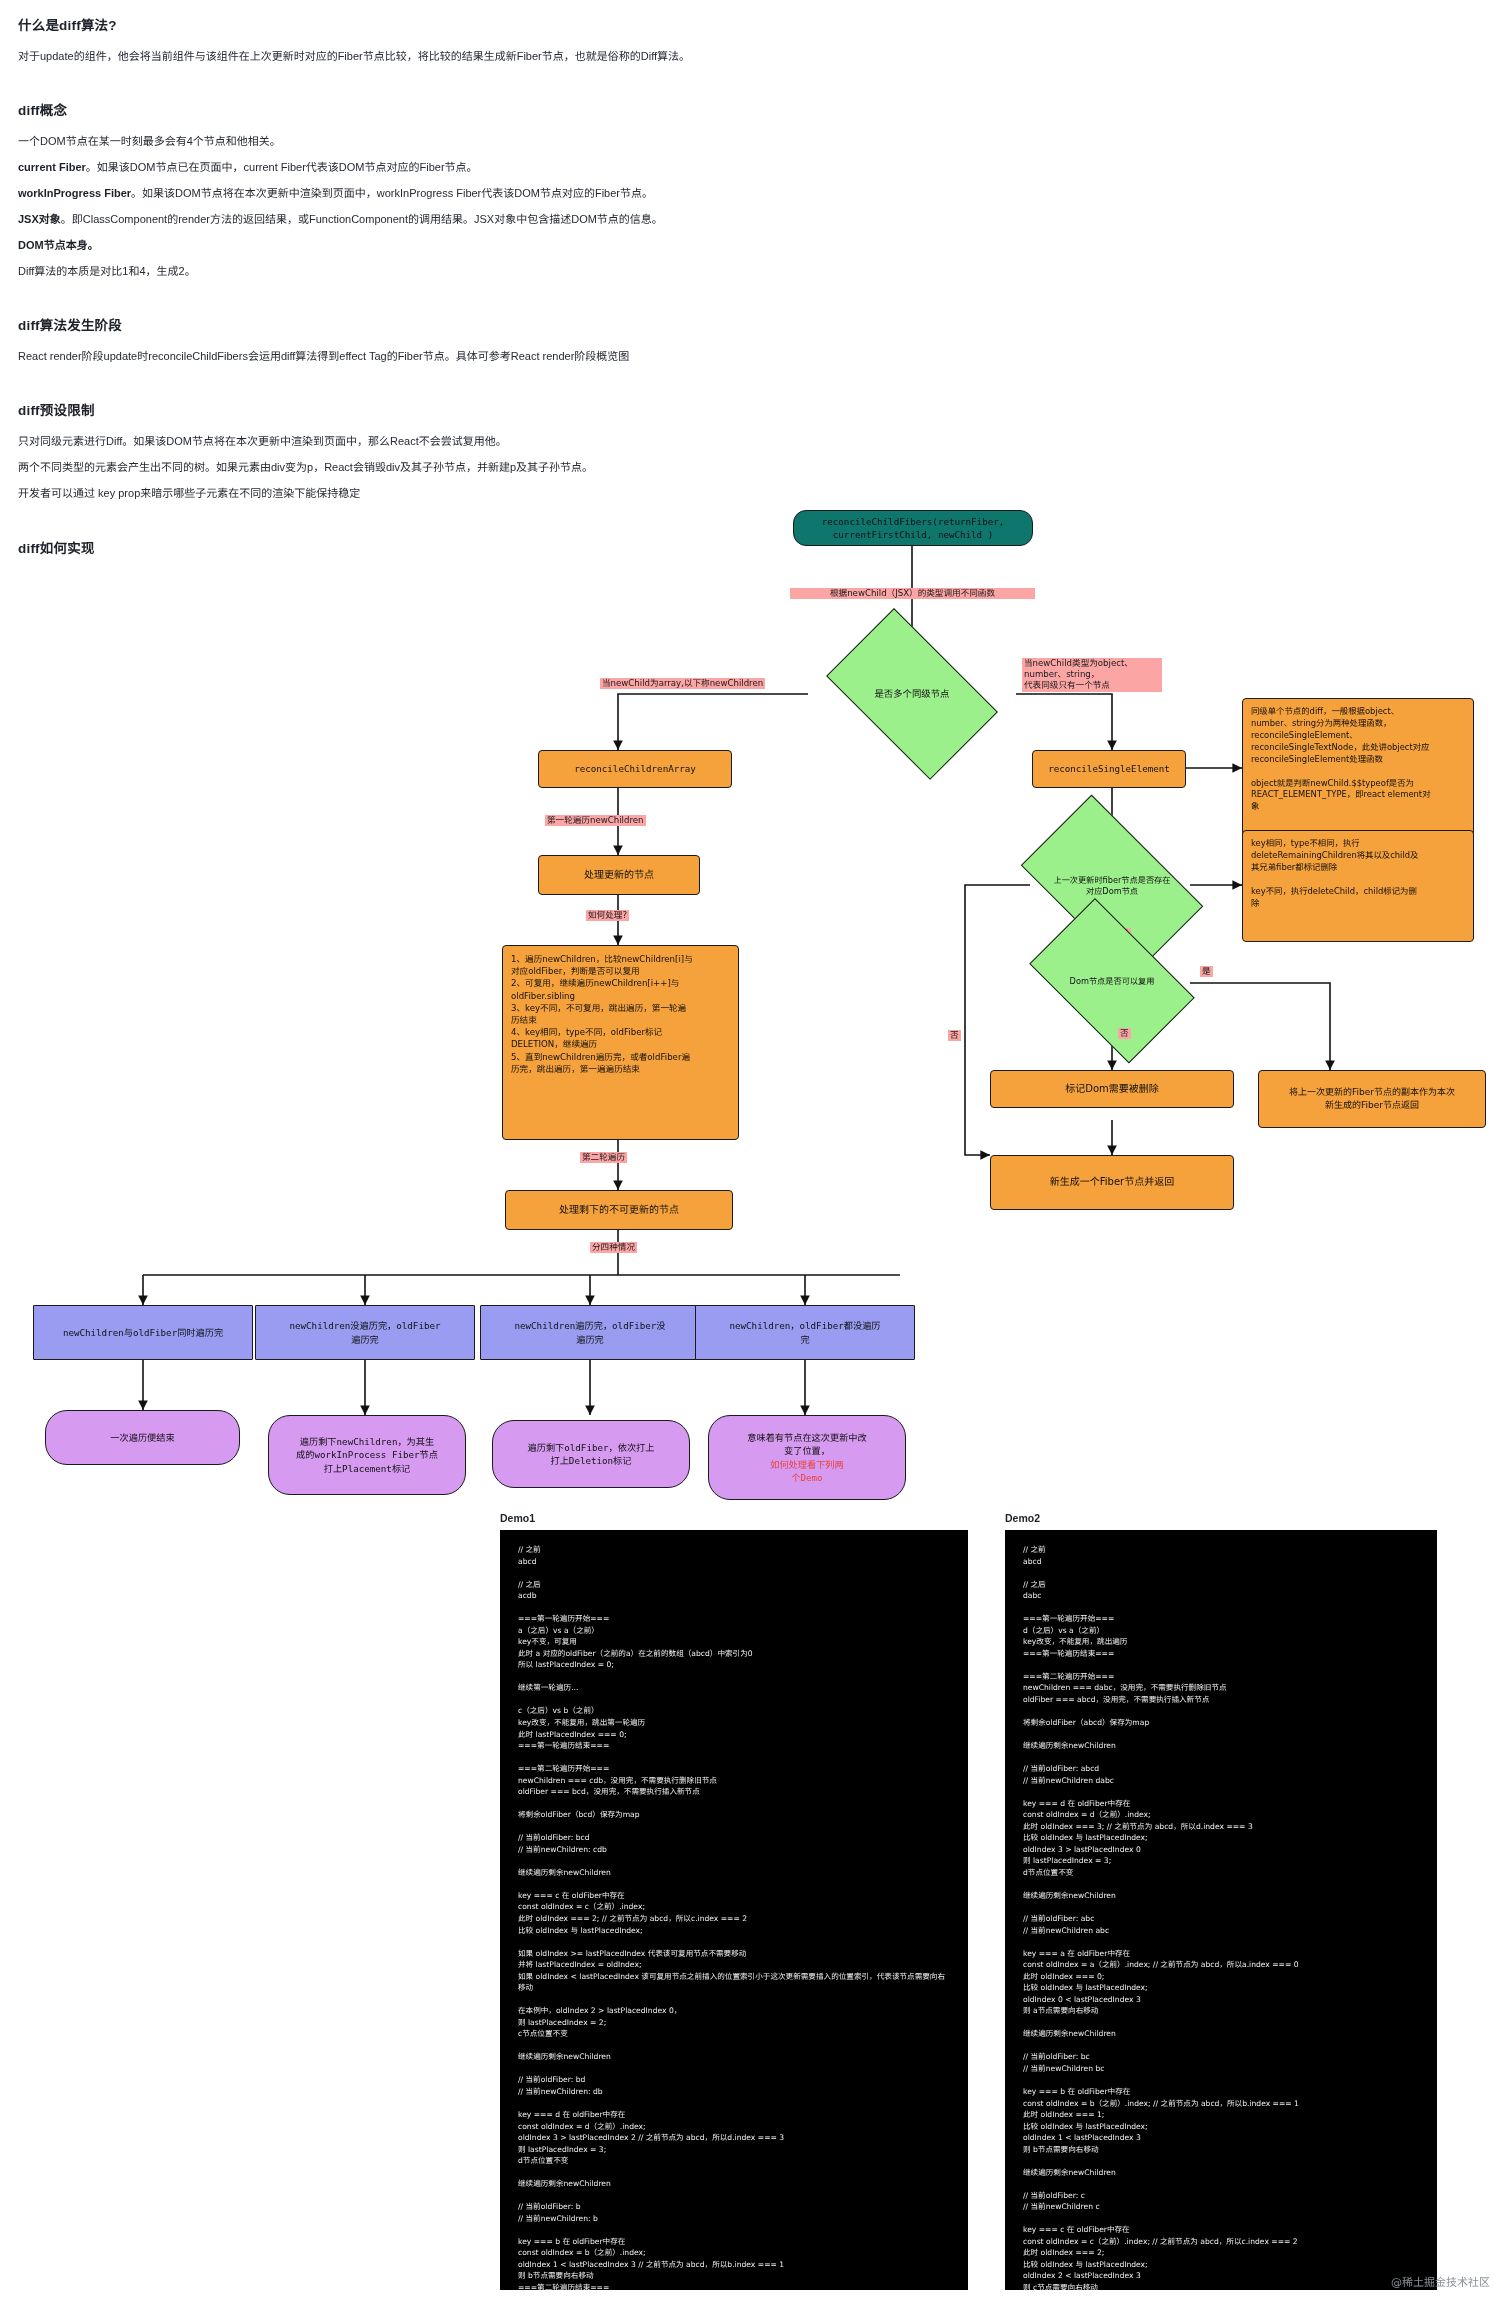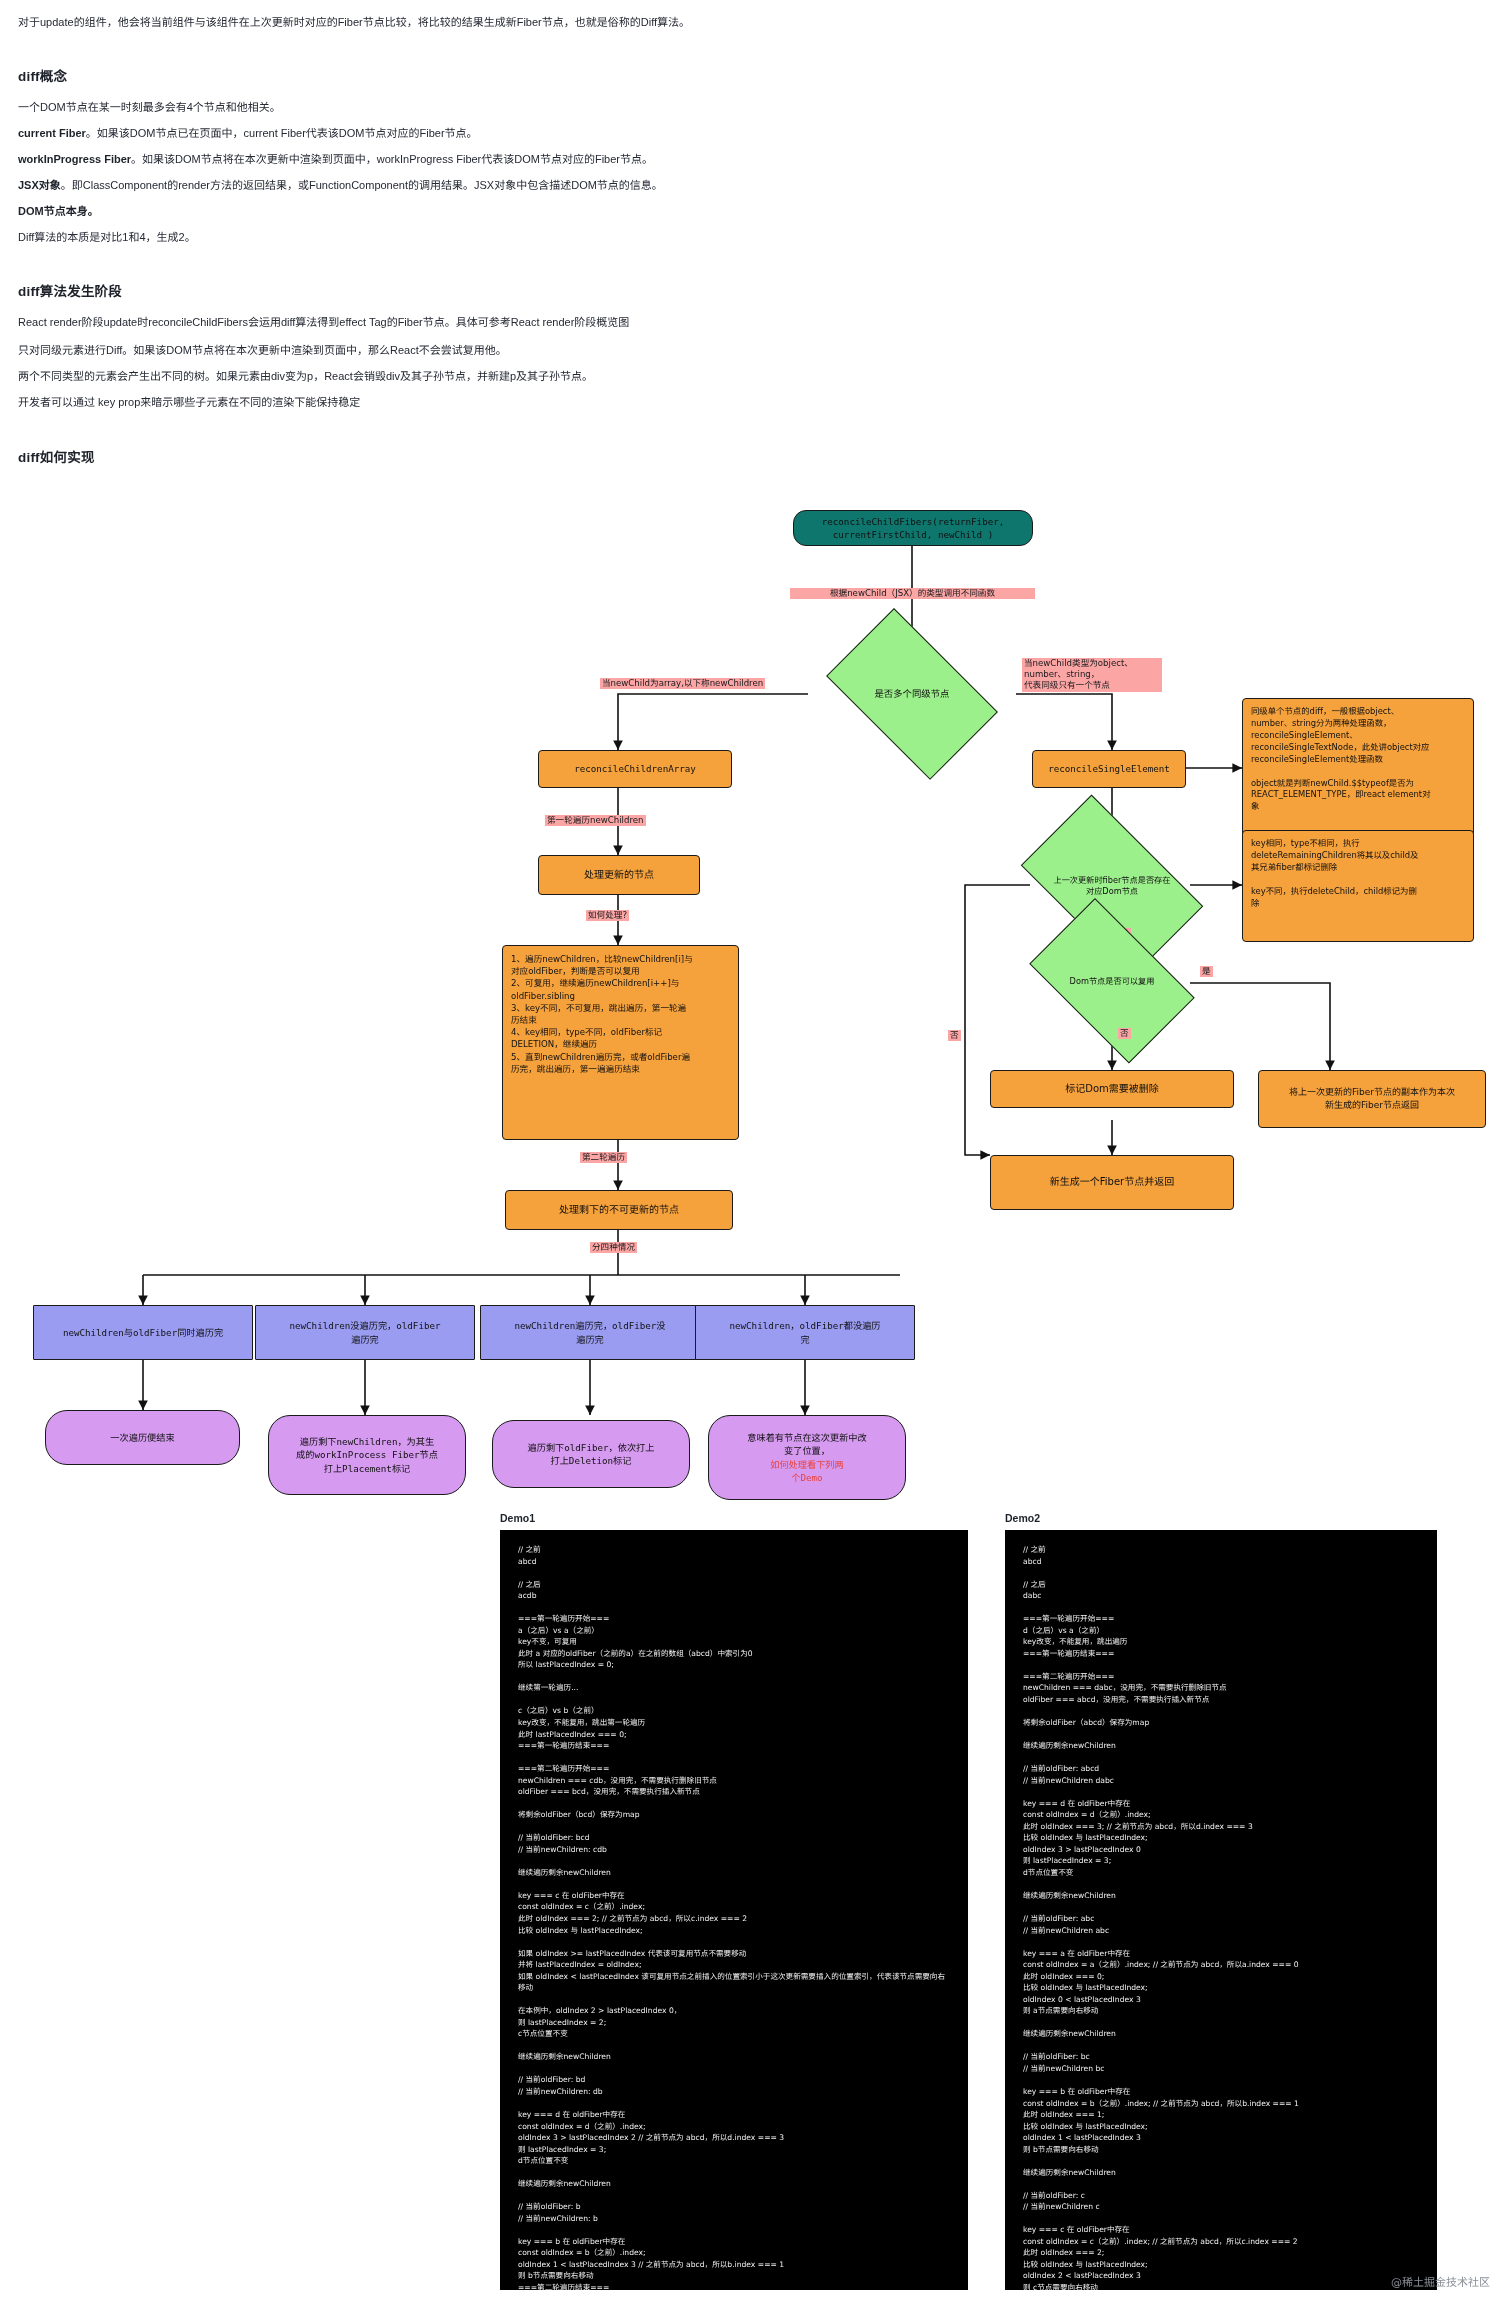--- a/index.html
+++ b/index.html
@@ -160,33 +160,35 @@
     font-size: 11px;
     color: #8a8f99;
     font-family: "DejaVu Sans", sans-serif;
   }
 </style>
 </head>
 <body>
 
 <div class="article">
 
+  <h3 class="h3">什么是diff算法?</h3>
   <p class="p">对于update的组件，他会将当前组件与该组件在上次更新时对应的Fiber节点比较，将比较的结果生成新Fiber节点，也就是俗称的Diff算法。</p>
 
   <h3 class="h3 spaced">diff概念</h3>
   <p class="p tight">一个DOM节点在某一时刻最多会有4个节点和他相关。</p>
   <p class="p tight"><b>current Fiber</b>。如果该DOM节点已在页面中，current Fiber代表该DOM节点对应的Fiber节点。</p>
   <p class="p tight"><b>workInProgress Fiber</b>。如果该DOM节点将在本次更新中渲染到页面中，workInProgress Fiber代表该DOM节点对应的Fiber节点。</p>
   <p class="p tight"><b>JSX对象</b>。即ClassComponent的render方法的返回结果，或FunctionComponent的调用结果。JSX对象中包含描述DOM节点的信息。</p>
   <p class="p tight"><b>DOM节点本身。</b></p>
   <p class="p tight">Diff算法的本质是对比1和4，生成2。</p>
 
   <h3 class="h3 spaced">diff算法发生阶段</h3>
   <p class="p">React render阶段update时reconcileChildFibers会运用diff算法得到effect Tag的Fiber节点。具体可参考React render阶段概览图</p>
 
+  <h3 class="h3 spaced">diff预设限制</h3>
   <p class="p tight">只对同级元素进行Diff。如果该DOM节点将在本次更新中渲染到页面中，那么React不会尝试复用他。</p>
   <p class="p tight">两个不同类型的元素会产生出不同的树。如果元素由div变为p，React会销毁div及其子孙节点，并新建p及其子孙节点。</p>
   <p class="p tight">开发者可以通过 key prop来暗示哪些子元素在不同的渲染下能保持稳定</p>
 
   <h3 class="h3 spaced">diff如何实现</h3>
 </div>
 
 <div class="flow">
 
   <svg class="lines" viewBox="0 0 1512 980" preserveAspectRatio="none">

